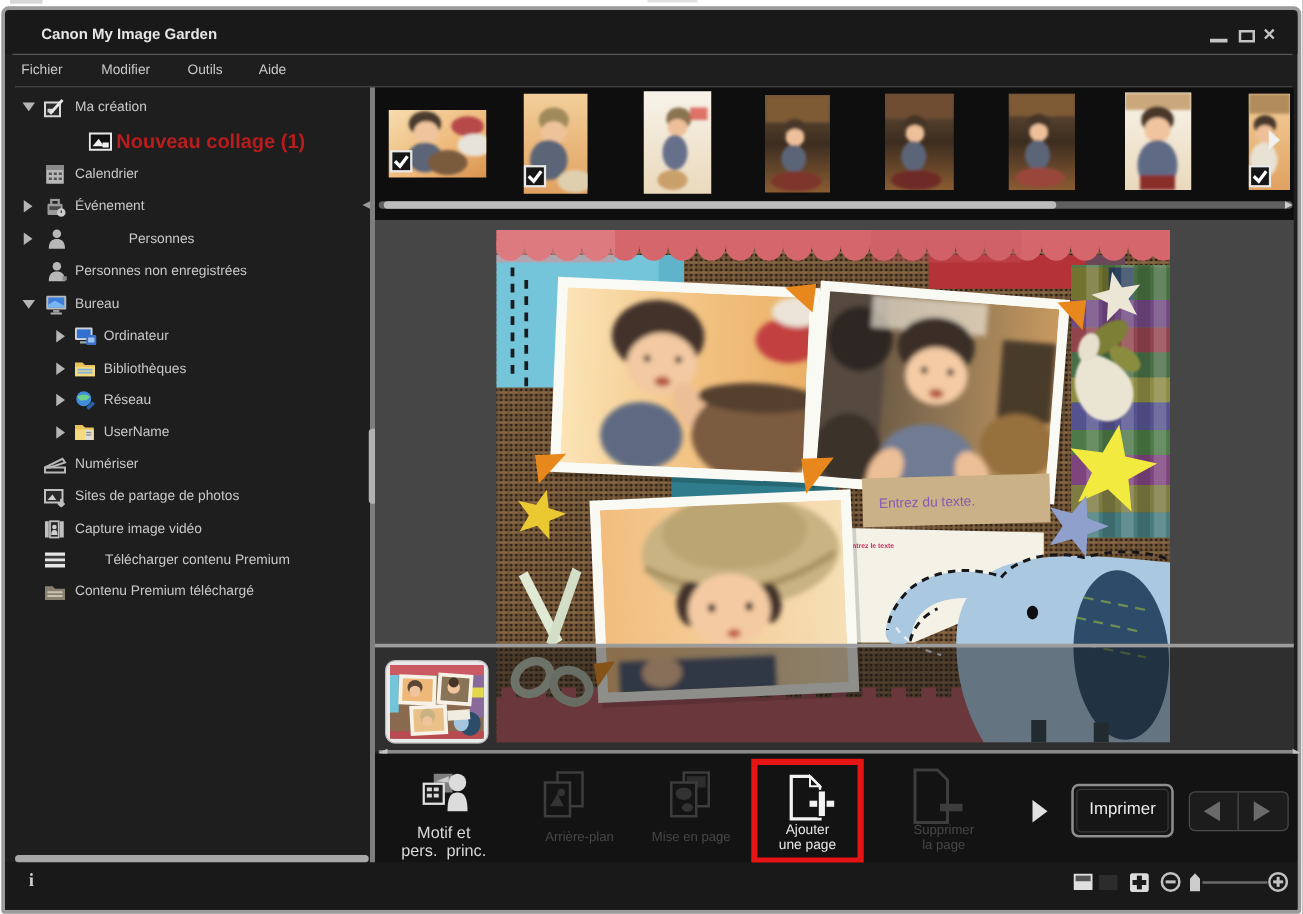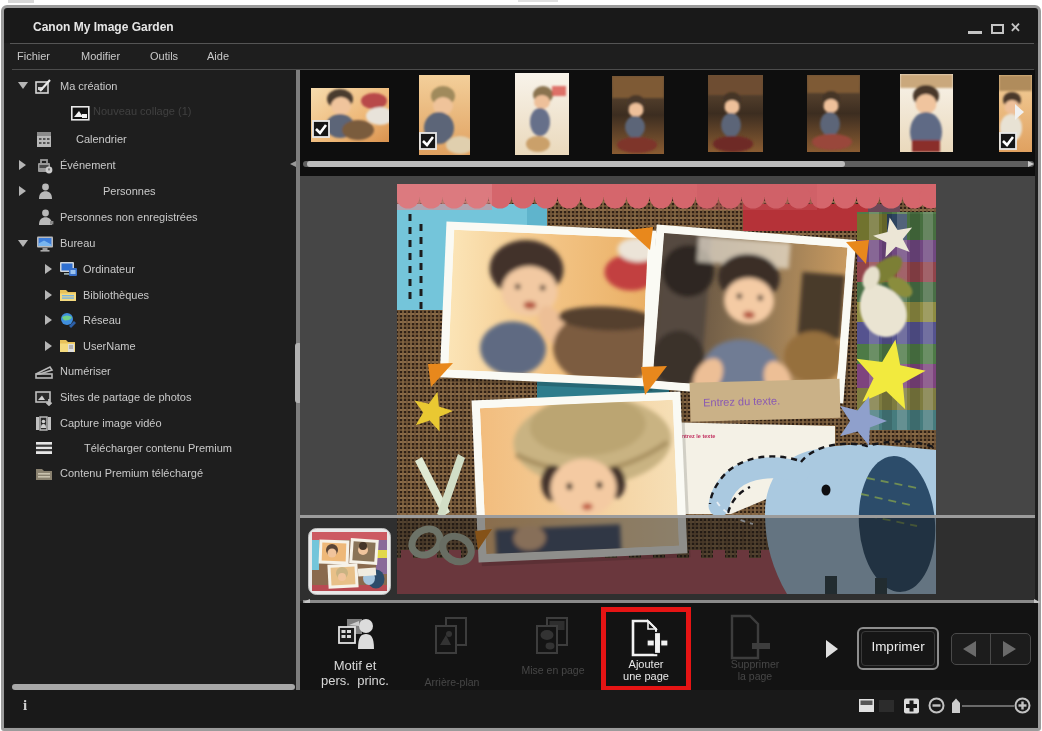--- a/index.html
+++ b/index.html
@@ -39,35 +39,35 @@
       <rect x="3" y="9" width="5" height="3" fill="#cfcfcf"></rect>
       <line x1="5" y1="13" x2="15" y2="2" stroke="#e8e8e8" stroke-width="2.2"></line>
     </svg>
     <div class="txt" style="left:60px;top:80px;">Ma création</div>
 
     <svg class="abs" style="left:71px;top:105px;" width="19" height="16">
       <rect x="0.8" y="1.8" width="17" height="13" fill="#111" stroke="#e8e8e8" stroke-width="1.6"></rect>
       <path d="M3,12 L8,6 L12,12 Z" fill="#f0f0f0"></path>
       <rect x="11" y="9" width="5" height="4" fill="#f0f0f0"></rect>
     </svg>
-    <div class="txt" style="left:93px;top:105px;font-size:11px;font-weight:normal;color:#404040;">Nouveau collage (1)</div>
+    <div class="txt" style="left:93px;top:105px;font-size:16px;font-weight:bold;color:#b91c1c;">Nouveau collage (1)</div>
 
     <svg class="abs" style="left:36px;top:131px;" width="17" height="17">
       <rect x="1" y="1" width="14" height="15" fill="#b8b8b8"></rect>
       <rect x="1" y="1" width="14" height="4" fill="#8a8a8a"></rect>
       <g fill="#555">
         <rect x="3" y="7" width="2.5" height="2"></rect>
           <rect x="7" y="7" width="2.5" height="2"></rect>
           <rect x="11" y="7" width="2.5" height="2"></rect>
         <rect x="3" y="11" width="2.5" height="2"></rect>
           <rect x="7" y="11" width="2.5" height="2"></rect>
           <rect x="11" y="11" width="2.5" height="2"></rect>
       </g>
     </svg>
-    <div class="txt" style="left:60px;top:133px;margin-left:16px;">Calendrier</div>
+    <div class="txt" style="left:60px;top:133px;">Calendrier</div>
 
     <div class="abs" style="left:19px;top:160px;width:0;height:0;border-top:5px solid transparent;border-bottom:5px solid transparent;border-left:7px solid #b5b5b5;"></div>
     <svg class="abs" style="left:36px;top:157px;" width="18" height="18">
       <rect x="2" y="6" width="12" height="9" rx="1" fill="#9a9a9a"></rect>
       <rect x="5" y="3" width="6" height="4" fill="none" stroke="#9a9a9a" stroke-width="1.8"></rect>
       <rect x="3.5" y="8" width="9" height="3" fill="#4a4a4a"></rect>
       <circle cx="13" cy="13" r="3.4" fill="#cccccc"></circle>
       <line x1="13" y1="11.4" x2="13" y2="13.4" stroke="#333" stroke-width="1"></line>
     </svg>
     <div class="txt" style="left:60px;top:159px;">Événement</div>
@@ -638,21 +638,21 @@
     <path d="M23,34 C23,22 26,19 31,19 C36,19 39,22 39,34 Z" fill="#dcdcdc"></path>
   </svg>
   <div class="txt" style="left:316px;top:658px;width:78px;text-align:center;font-size:13px;color:#d8d8d8;">Motif et<br>pers.&nbsp; princ.</div>
 
   <svg class="abs" style="left:430px;top:615px;" width="44" height="42">
     <rect x="16" y="3" width="20" height="27" fill="none" stroke="#3d3d3d" stroke-width="2"></rect>
     <rect x="6" y="11" width="20" height="27" fill="#141414" stroke="#3d3d3d" stroke-width="2"></rect>
     <path d="M10,30 L16,20 L21,30 Z" fill="#333"></path>
     <circle cx="19" cy="19" r="3" fill="#333"></circle>
   </svg>
-  <div class="txt" style="left:413px;top:664px;width:78px;text-align:center;font-size:10.5px;color:#474747;margin-top:12px;">Arrière-plan</div>
+  <div class="txt" style="left:413px;top:664px;width:78px;text-align:right;font-size:10.5px;color:#474747;">Arrière-plan</div>
 
   <svg class="abs" style="left:531px;top:615px;" width="44" height="42">
     <rect x="16" y="3" width="20" height="27" fill="none" stroke="#3d3d3d" stroke-width="2"></rect>
     <rect x="18.5" y="6" width="15" height="9" fill="#2e2e2e"></rect>
     <rect x="6" y="11" width="20" height="27" fill="#141414" stroke="#3d3d3d" stroke-width="2"></rect>
     <ellipse cx="16" cy="20" rx="6.5" ry="5" fill="#333"></ellipse>
     <ellipse cx="19" cy="31" rx="4.5" ry="3.4" fill="#333"></ellipse>
   </svg>
   <div class="txt" style="left:514px;top:664px;width:78px;text-align:center;font-size:10.5px;color:#474747;">Mise en page</div>
 

